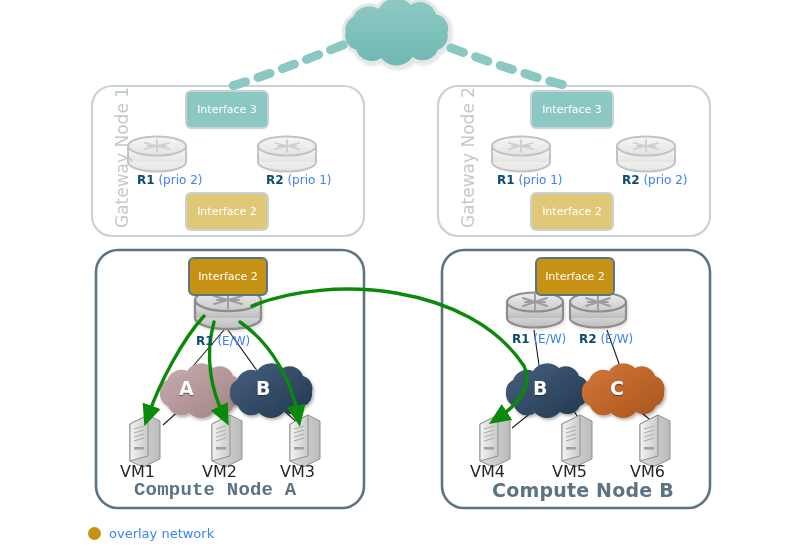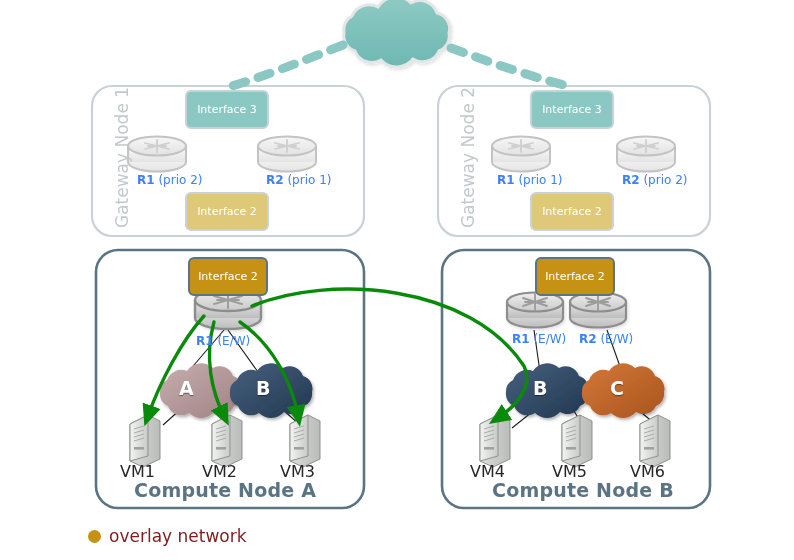--- a/index.html
+++ b/index.html
@@ -7,29 +7,29 @@
        font-family:"DejaVu Sans","Liberation Sans",sans-serif;}
   #stage{position:relative;width:794px;height:560px;}
   #svg-layer{position:absolute;left:0;top:0;width:794px;height:560px;}
   .node-title-h{position:absolute;font-weight:bold;font-size:19px;color:#5b7484;
                 letter-spacing:.2px;white-space:nowrap;}
   .gw-title-v{position:absolute;font-size:17px;color:#c2c9cc;white-space:nowrap;
               transform-origin:0 0;transform:rotate(-90deg);}
   .iface{position:absolute;display:flex;align-items:center;justify-content:center;
          color:#ffffff;font-size:11px;border-radius:6px;box-sizing:border-box;}
   .dev-label{position:absolute;font-size:12px;white-space:nowrap;}
-  .dev-label b{color:#3b82f6;text-align:right;}
+  .dev-label b{color:#0c4a6e;text-align:right;}
   .dev-label span{color:#3b82f6;}
   .vm-label{position:absolute;font-size:16px;color:#262626;white-space:nowrap;
             text-align:left;}
   .cloud-letter{position:absolute;color:#ffffff;font-weight:bold;font-size:19px;
                 text-shadow:0 1px 1px rgba(0,0,0,.45);}
   .legend{position:absolute;display:flex;align-items:center;gap:8px;}
   .legend-dot{width:13px;height:13px;border-radius:50%;display:block;}
-  .legend-txt{font-size:17px;color:#7f1d1d;}
+  .legend-txt{font-size:13px;color:#3b82f6;}
   .net-cloud-text{position:absolute;color:#ffffff;font-size:13px;line-height:16px;
                   text-align:center;white-space:pre-line;}
 </style>
 </head>
 <body>
 
 <div id="stage">
 
   <svg id="svg-layer" viewBox="0 0 794 560">
     <defs>
@@ -356,21 +356,21 @@
   <div class="iface" style="left:188px;top:257px;width:80px;height:39px;background:#c69214;border:2.4px solid #5b7484;">Interface 2</div>
   <div class="dev-label" style="left:196px;top:334px;">
     <b>R1</b>
     <span>(E/W)</span>
   </div>
   <div class="cloud-letter" style="left:179px;top:377px;">A</div>
   <div class="cloud-letter" style="left:256px;top:377px;">B</div>
   <div class="vm-label" style="left:120px;top:462px;width:50px;">VM1</div>
   <div class="vm-label" style="left:202px;top:462px;width:50px;">VM2</div>
   <div class="vm-label" style="left:280px;top:462px;width:50px;">VM3</div>
-  <div class="node-title-h" style="left:134px;top:479px;">Compute Node A</div>
+  <div class="node-title-h" style="left:134px;top:479px;font-family:Liberation Mono, monospace;">Compute Node A</div>
 
   <div class="iface" style="left:535px;top:257px;width:80px;height:39px;background:#c69214;border:2.4px solid #5b7484;">Interface 2</div>
   <div class="dev-label" style="left:512px;top:332px;">
     <b>R1</b>
     <span>(E/W)</span>
   </div>
   <div class="dev-label" style="left:579px;top:332px;">
     <b>R2</b>
     <span>(E/W)</span>
   </div>

